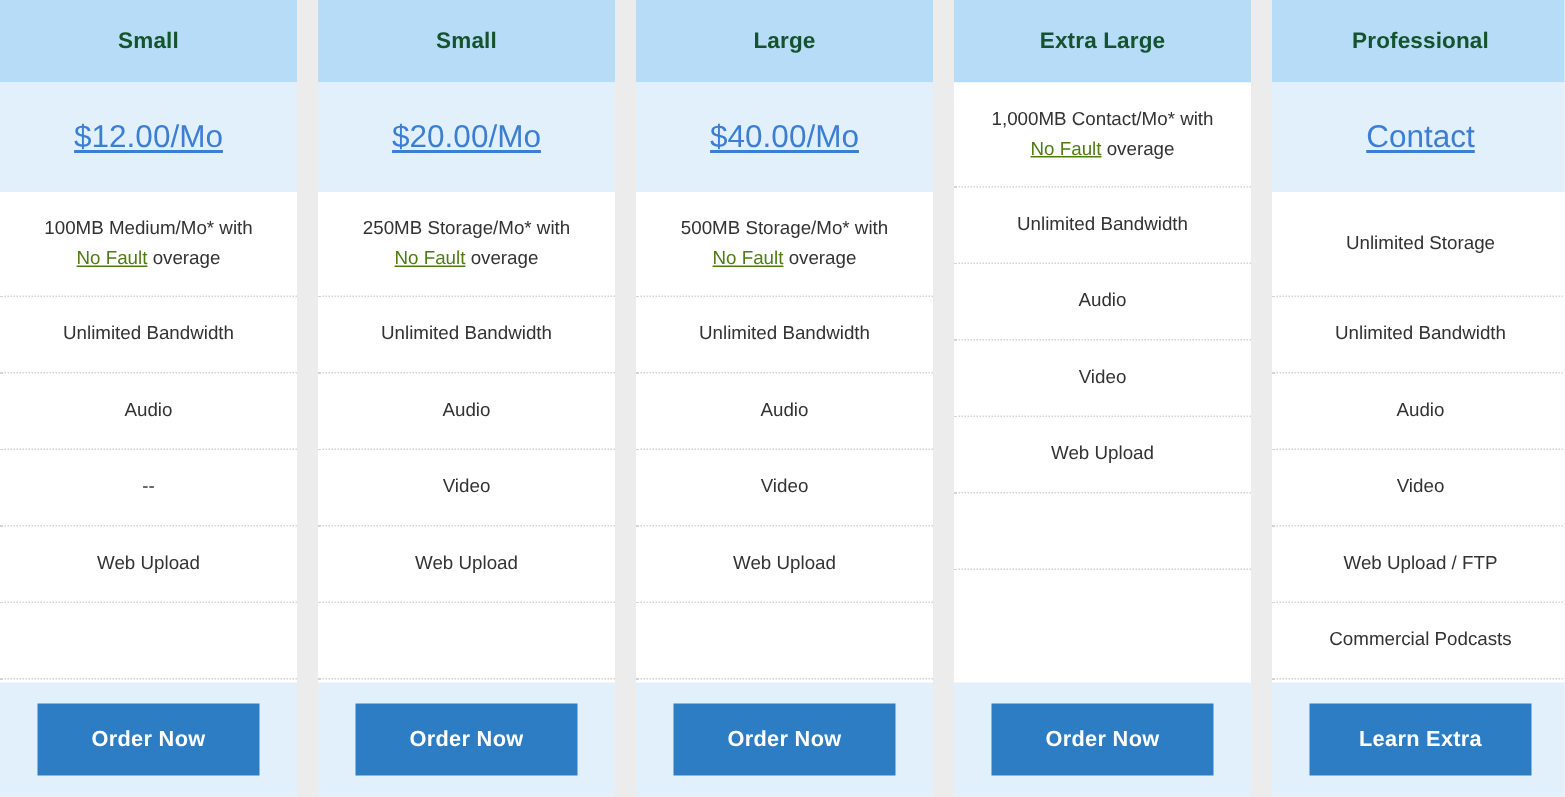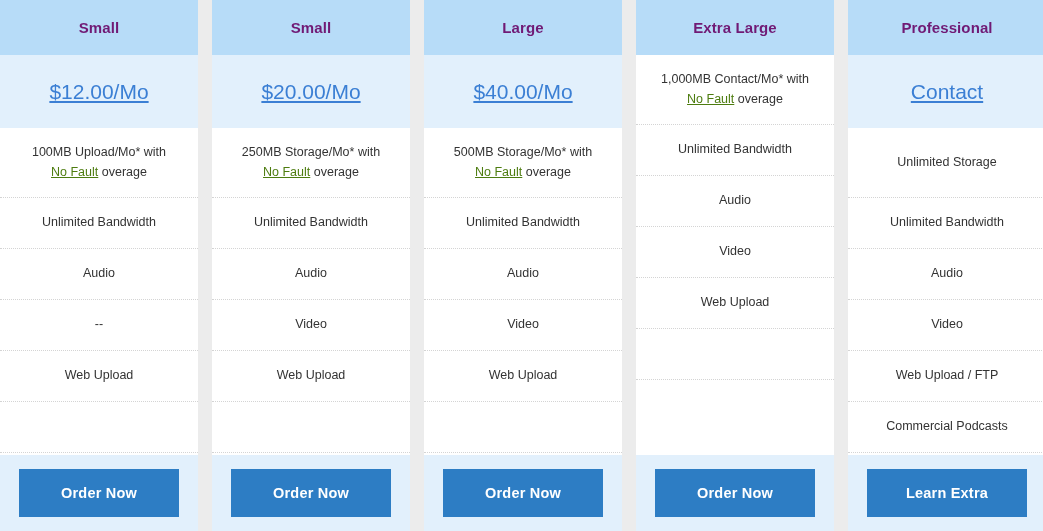--- a/index.html
+++ b/index.html
@@ -37,21 +37,21 @@
     box-sizing: border-box;
   }
 
   .plan-header {
     height: 55px;
     flex: 0 0 55px;
     background: #b7dcf8;
     display: flex;
     align-items: center;
     justify-content: center;
-    color: #701a75;
+    color: #14532d;
     font-size: 15px;
     font-weight: bold;
     letter-spacing: 0.1px;
   }
 
   .plan-price {
     height: 73px;
     flex: 0 0 73px;
     background: #e2f0fc;
     display: flex;
@@ -107,38 +107,38 @@
     align-items: center;
     justify-content: center;
   }
 
   .cta-button {
     background: #2d7dc4;
     color: #ffffff;
     font-size: 14.5px;
     font-weight: bold;
     border: none;
-    width: 160px;
+    width: 148px;
     height: 48px;
     cursor: pointer;
     font-family: "Liberation Sans", sans-serif;
     letter-spacing: 0.2px;
     padding: 0;
   }
 </style>
 </head>
 <body>
 
 <div id="pricing-table">
     <div class="plan-column">
       <div class="plan-header">Small</div>
       <div class="plan-price">$12.00/Mo</div>
       <div class="features">
         <div class="feature-row tall">
-          <div><span>100MB Upload/Mo* with</span><br><a class="nofault-link" href="#">No Fault</a><span> overage</span></div>
+          <div><span>100MB Medium/Mo* with</span><br><a class="nofault-link" href="#">No Fault</a><span> overage</span></div>
         </div>
         <div class="feature-row">Unlimited Bandwidth</div>
         <div class="feature-row">Audio</div>
         <div class="feature-row">--</div>
         <div class="feature-row">Web Upload</div>
         <div class="feature-row empty"></div>
       </div>
       <div class="plan-cta">
         <button class="cta-button">Order Now</button>
       </div>

